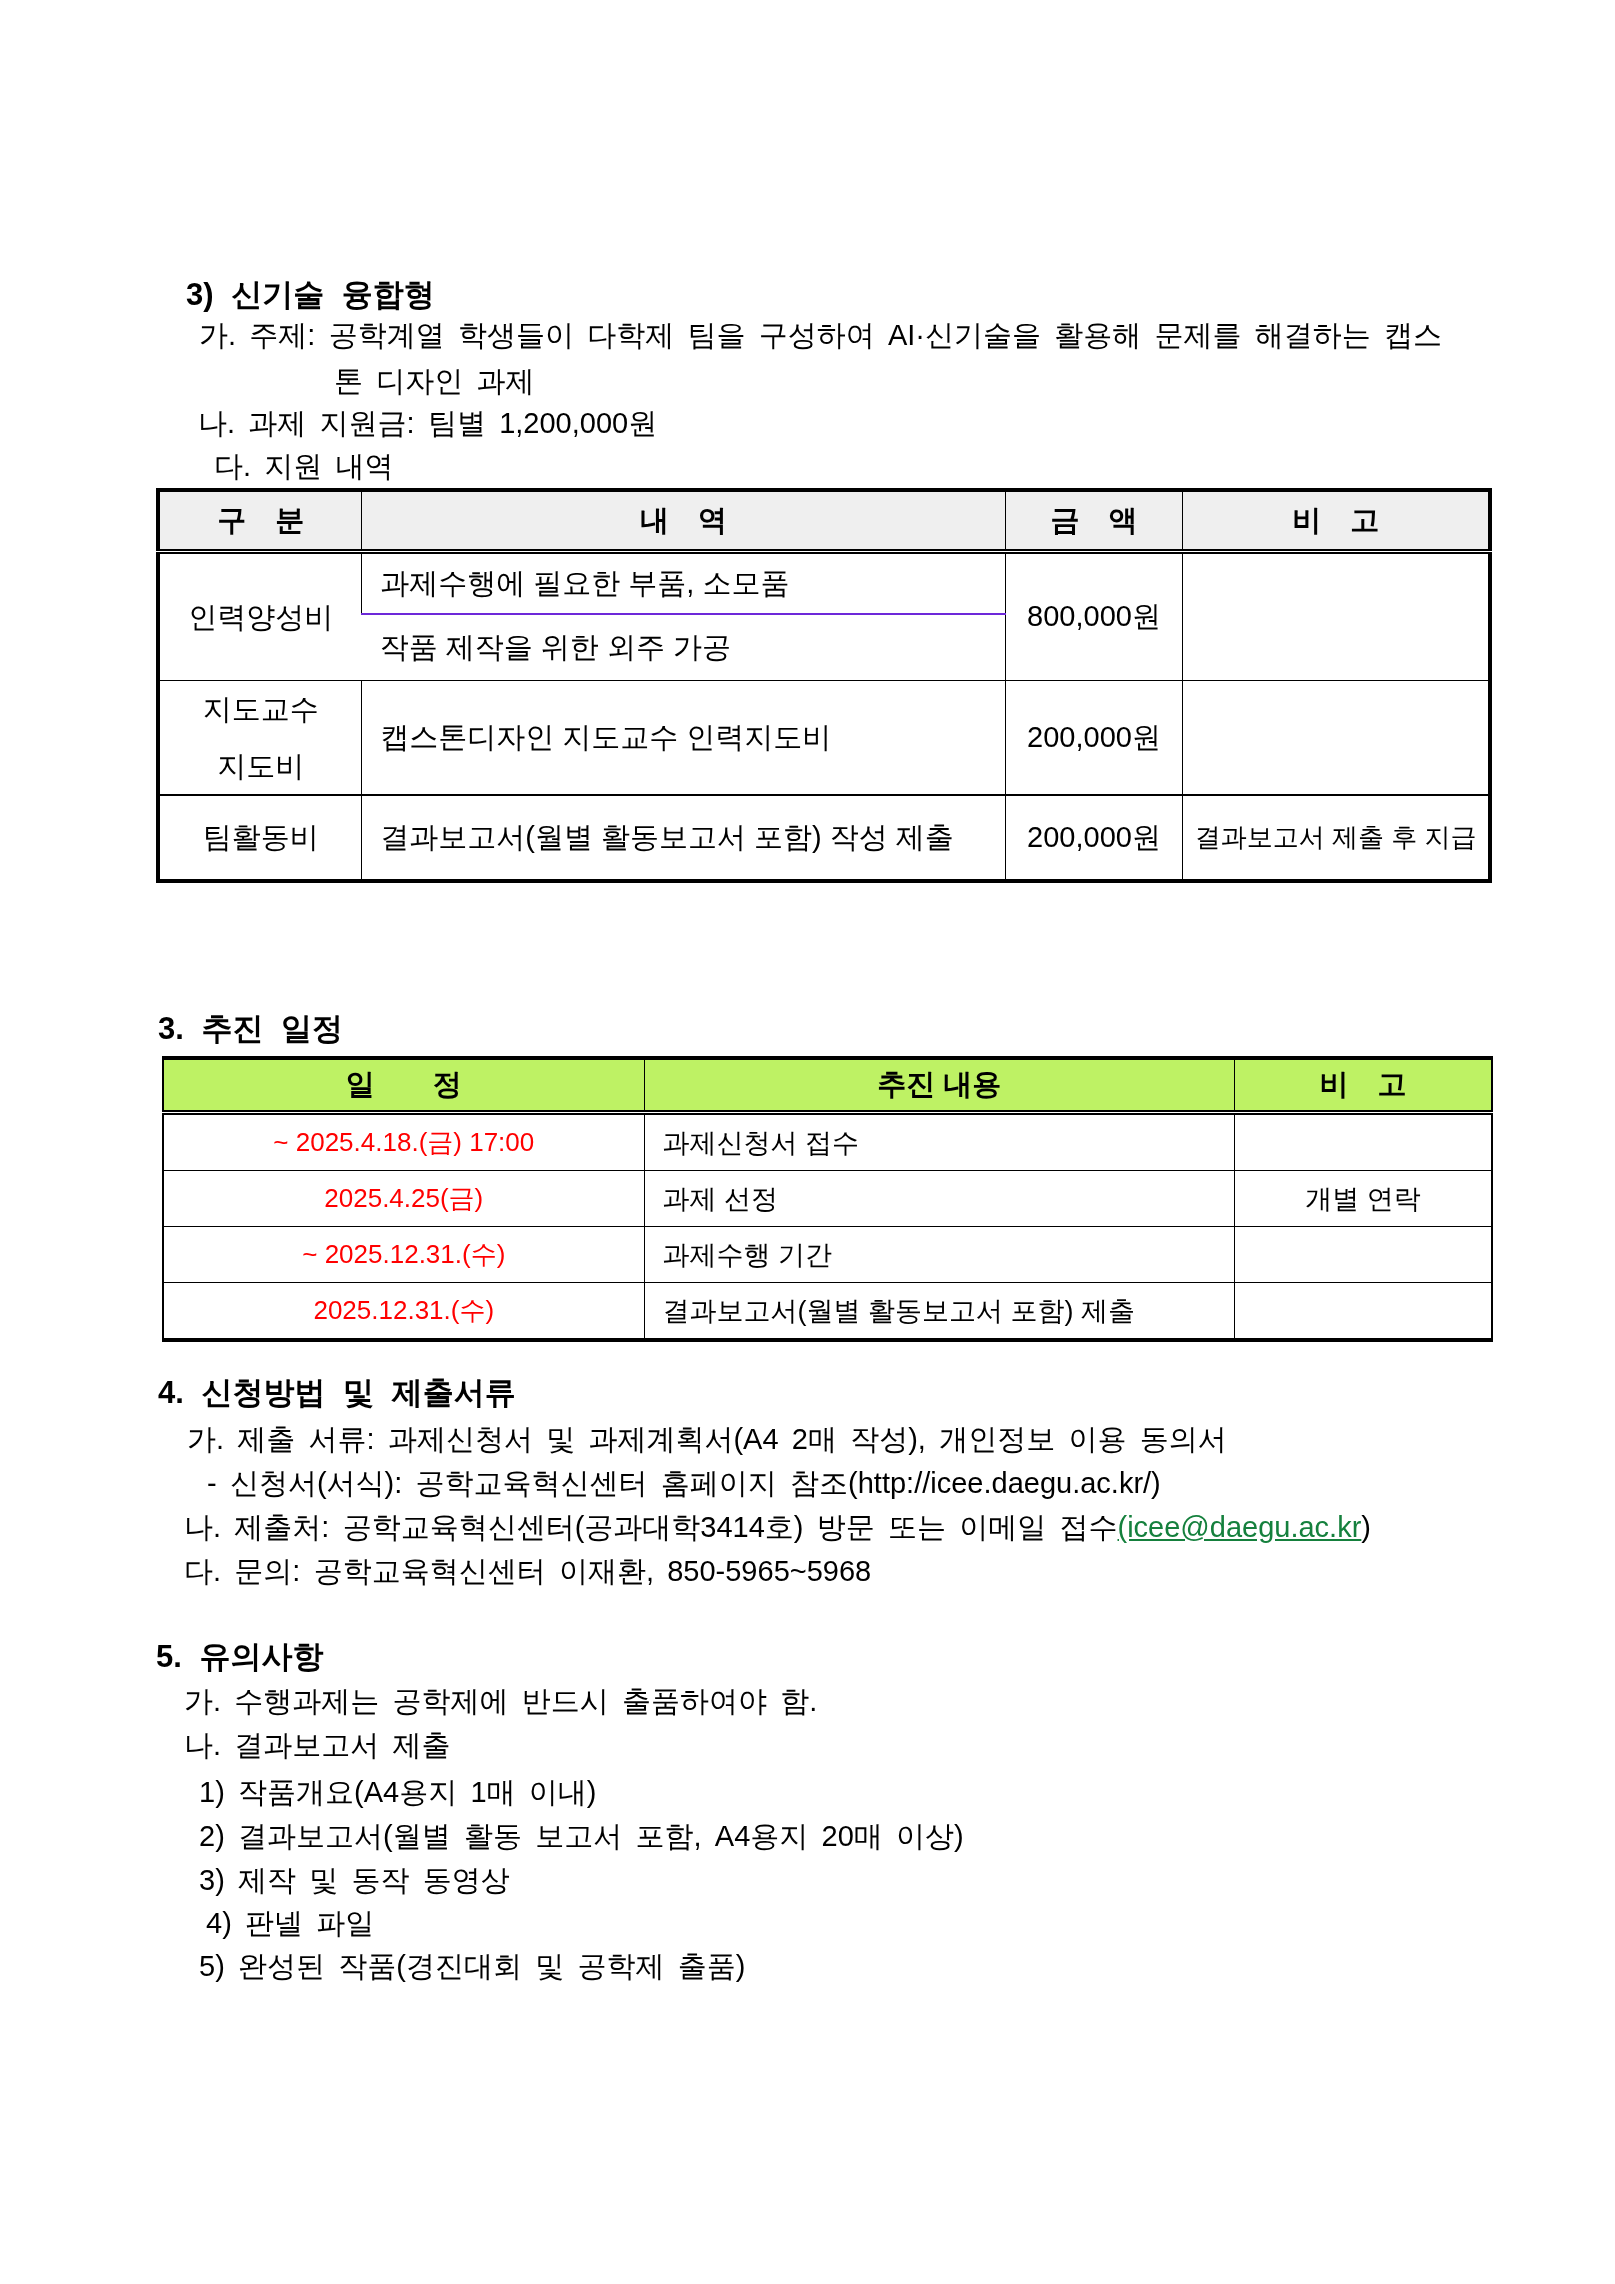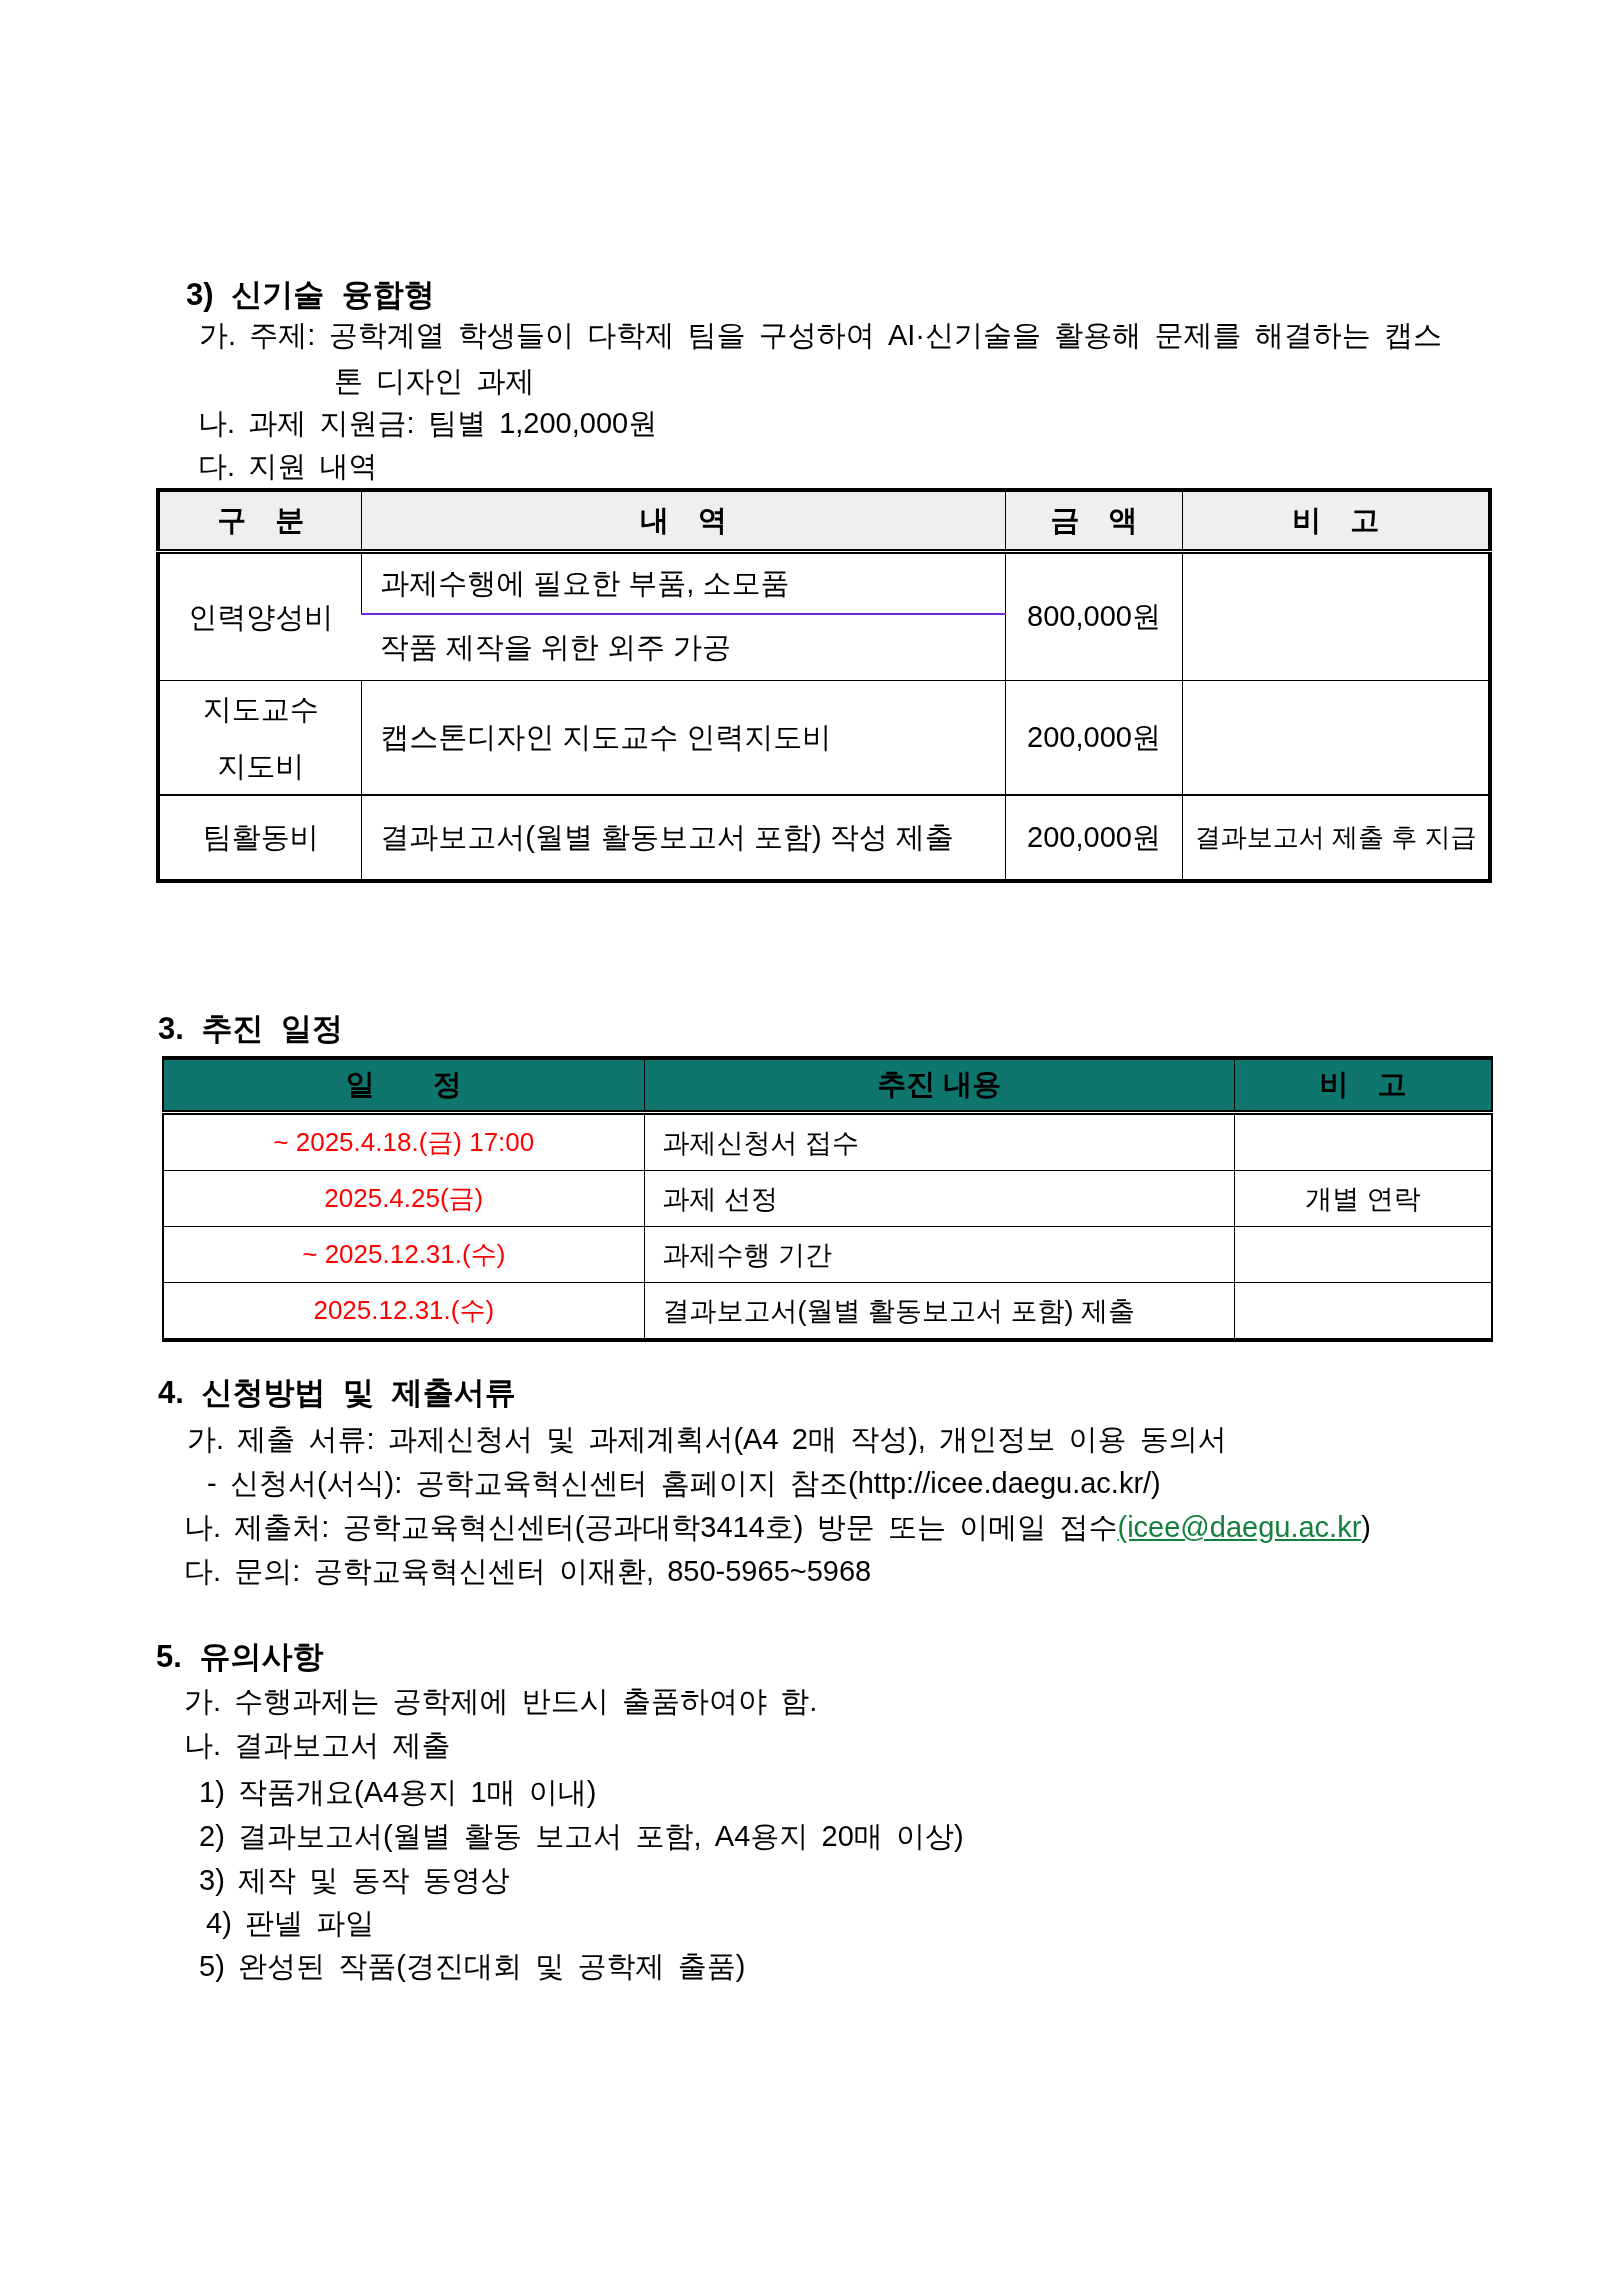--- a/index.html
+++ b/index.html
@@ -27,21 +27,21 @@
   .t-support .amount { text-align:center; }
   .t-support .note { text-align:center; font-size:26px; }
   .t-support tr.row-a1 td { height:59px; }
   .t-support tr.row-a2 td { height:65px; border-top:2px solid #6d28d9; }
   .t-support tr.row-b td { height:89px; border-top:1.3px solid #000; }
   .t-support tr.row-c td { height:83px; border-top:2px solid #000; }
 
   
   .t-schedule { left:162px; top:1056px; width:1331px; border:4.6px solid #000; border-left-width:2px; border-right-width:2px; }
   .t-schedule th {
-    background:#0f766e; font-weight:bold; font-size:29px; 
+    background:#bef264; font-weight:bold; font-size:29px; 
     height:50px; border-bottom:5.2px double #000; border-left:1.3px solid #000;
   }
   .t-schedule th:first-child { border-left:none; }
   .t-schedule td { border-left:1.3px solid #000; border-top:1.3px solid #000; height:55px; font-size:27px; }
   .t-schedule td:first-child { border-left:none;margin-top:16px; }
   .t-schedule tr:first-child td { border-top:none; }
   .t-schedule .date { color:#ff0000; text-align:center; font-size:26px; }
   .t-schedule .content { text-align:left; padding-left:18px; }
   .t-schedule .note { text-align:center; }
 
@@ -49,21 +49,21 @@
 </style>
 </head>
 <body>
 
 <div class="page">
 
   <div class="line heading" style="left:186px; top:276px;">3) 신기술 융합형</div>
   <div class="line" style="left:199px; top:317px;">가. 주제: 공학계열 학생들이 다학제 팀을 구성하여 AI·신기술을 활용해 문제를 해결하는 캡스</div>
   <div class="line" style="left:334px; top:363px;">톤 디자인 과제</div>
   <div class="line" style="left:198px; top:405px;">나. 과제 지원금: 팀별 1,200,000원</div>
-  <div class="line" style="left:198px; top:448px;">다. 지원 내역</div>
+  <div class="line" style="left:214px; top:448px;">다. 지원 내역</div>
 
   <table class="t-support">
     <colgroup>
       <col style="width:203px">
         <col style="width:641px">
         <col style="width:177px">
         <col style="width:306px">
     </colgroup>
     <tbody>
         <tr>

